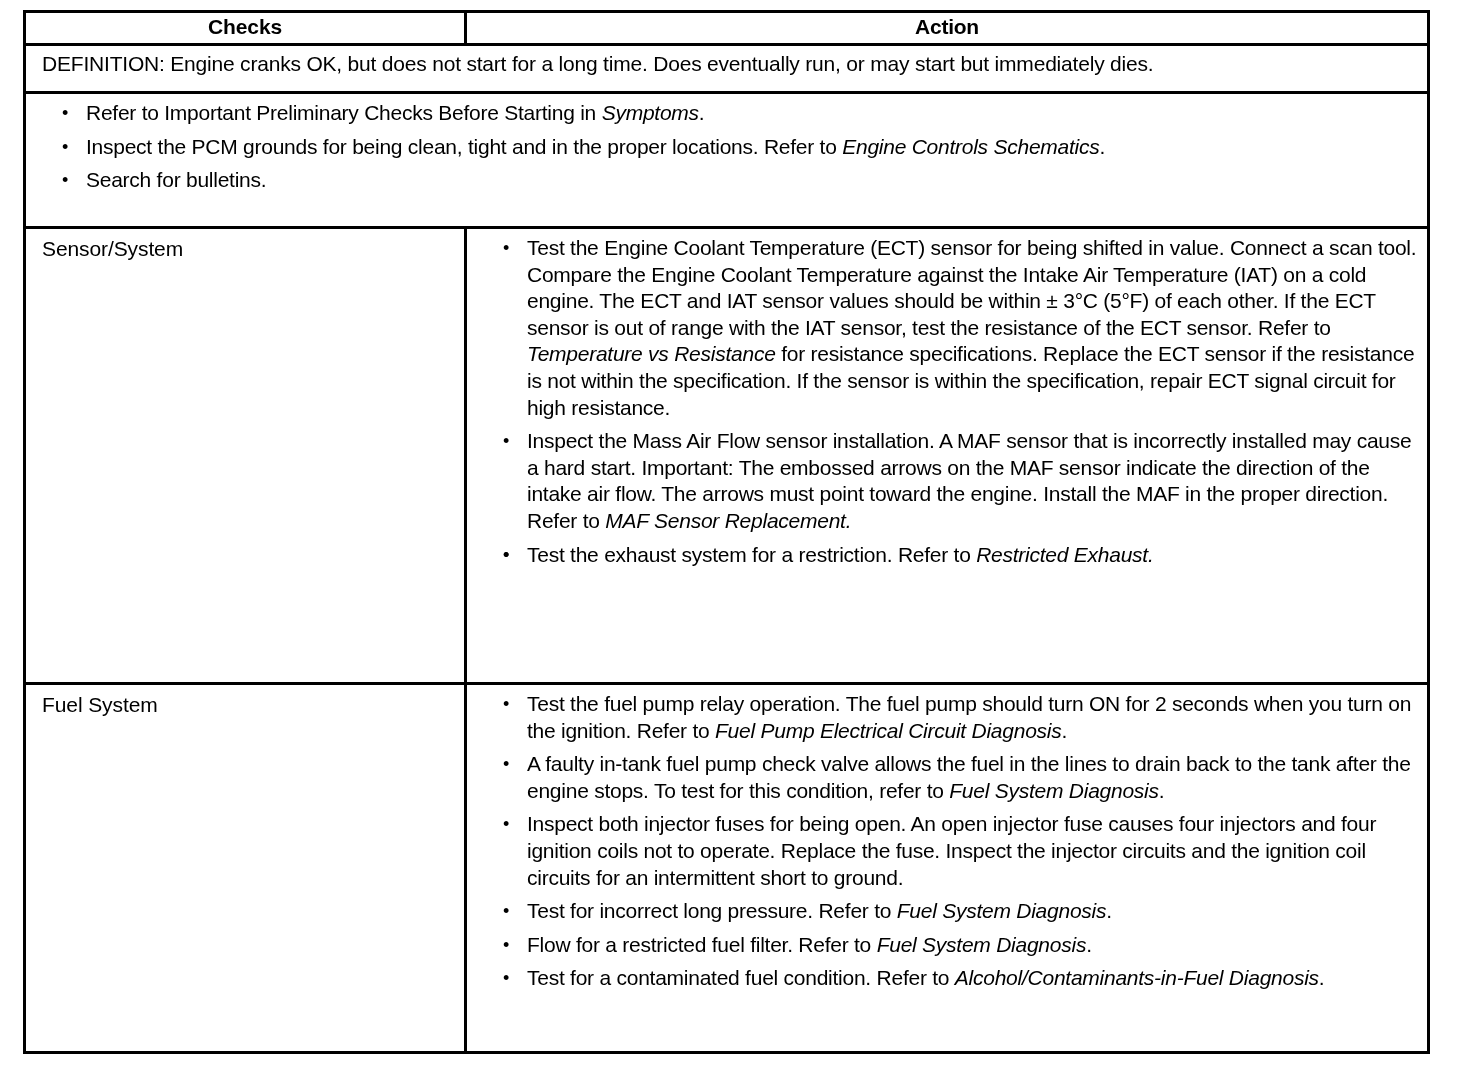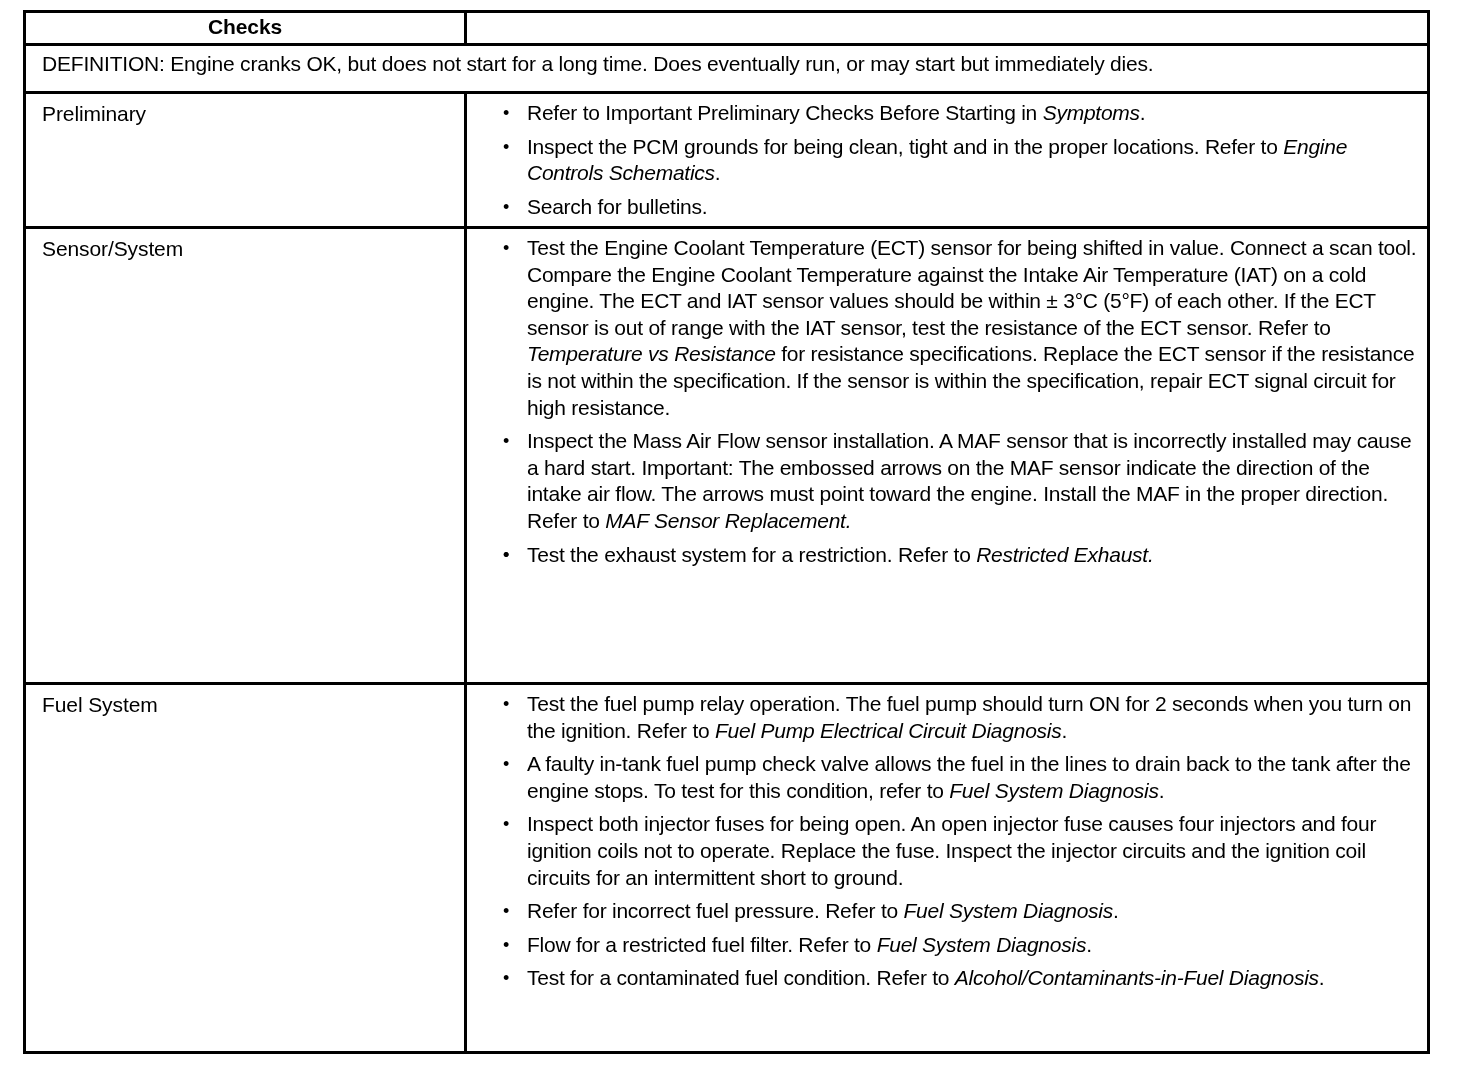--- a/index.html
+++ b/index.html
@@ -25,27 +25,27 @@
   .r-pre .c2 { padding-top:6px; }
   .r-sen .c2 { padding-top:6px; }
   .r-fuel .c2 { padding-top:6px; }
 </style>
 </head>
 <body>
 
 <div class="tbl">
   <div class="row hdr r-hdr">
     <div class="c1">Checks</div>
+    <div class="c2">Action</div>
   </div>
   <div class="row r-def">
     <div class="def">DEFINITION: Engine cranks OK, but does not start for a long time. Does eventually run, or may start but immediately dies.</div>
   </div>
 
   <div class="row r-pre">
-    <div class="c1">Preliminary</div>
     <div class="c2">
         <ul>
           <li><span class="bullet">•</span><span>Refer to Important Preliminary Checks Before Starting in </span><i>Symptoms</i><span>.</span></li>
           <li><span class="bullet">•</span><span>Inspect the PCM grounds for being clean, tight and in the proper locations. Refer to </span><i>Engine Controls Schematics</i><span>.</span></li>
           <li><span class="bullet">•</span><span>Search for bulletins.</span></li>
         </ul>
       </div>
   </div>
   <div class="row r-sen">
     <div class="c1">Sensor/System</div>
@@ -58,19 +58,19 @@
         </ul>
       </div>
   </div>
   <div class="row r-fuel">
     <div class="c1">Fuel System</div>
     <div class="c2">
         <ul>
           <li><span class="bullet">•</span><span>Test the fuel pump relay operation. The fuel pump should turn ON for 2 seconds when you turn on the ignition. Refer to </span><i>Fuel Pump Electrical Circuit Diagnosis</i><span>.</span></li>
           <li><span class="bullet">•</span><span>A faulty in-tank fuel pump check valve allows the fuel in the lines to drain back to the tank after the engine stops. To test for this condition, refer to </span><i>Fuel System Diagnosis</i><span>.</span></li>
           <li><span class="bullet">•</span><span>Inspect both injector fuses for being open. An open injector fuse causes four injectors and four ignition coils not to operate. Replace the fuse. Inspect the injector circuits and the ignition coil circuits for an intermittent short to ground.</span></li>
-          <li><span class="bullet">•</span><span>Refer for incorrect fuel pressure. Refer to </span><i>Fuel System Diagnosis</i><span>.</span></li>
+          <li><span class="bullet">•</span><span>Test for incorrect long pressure. Refer to </span><i>Fuel System Diagnosis</i><span>.</span></li>
           <li><span class="bullet">•</span><span>Flow for a restricted fuel filter. Refer to </span><i>Fuel System Diagnosis</i><span>.</span></li>
           <li><span class="bullet">•</span><span>Test for a contaminated fuel condition. Refer to </span><i>Alcohol/Contaminants-in-Fuel Diagnosis</i><span>.</span></li>
         </ul>
       </div>
   </div>
 </div>
 
 </body></html>

